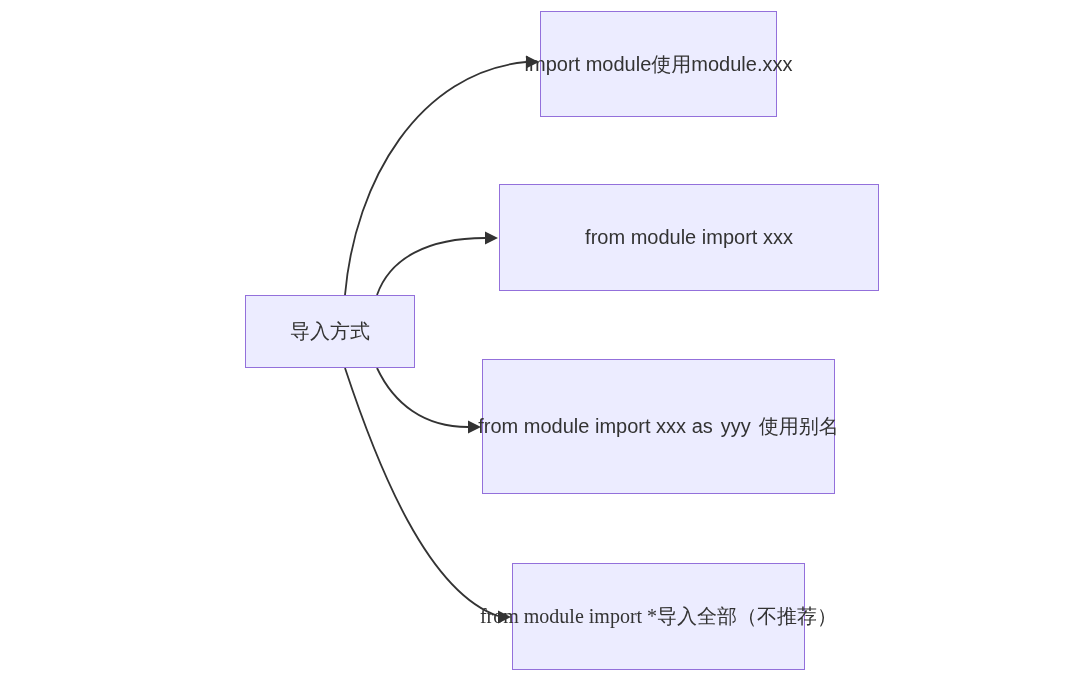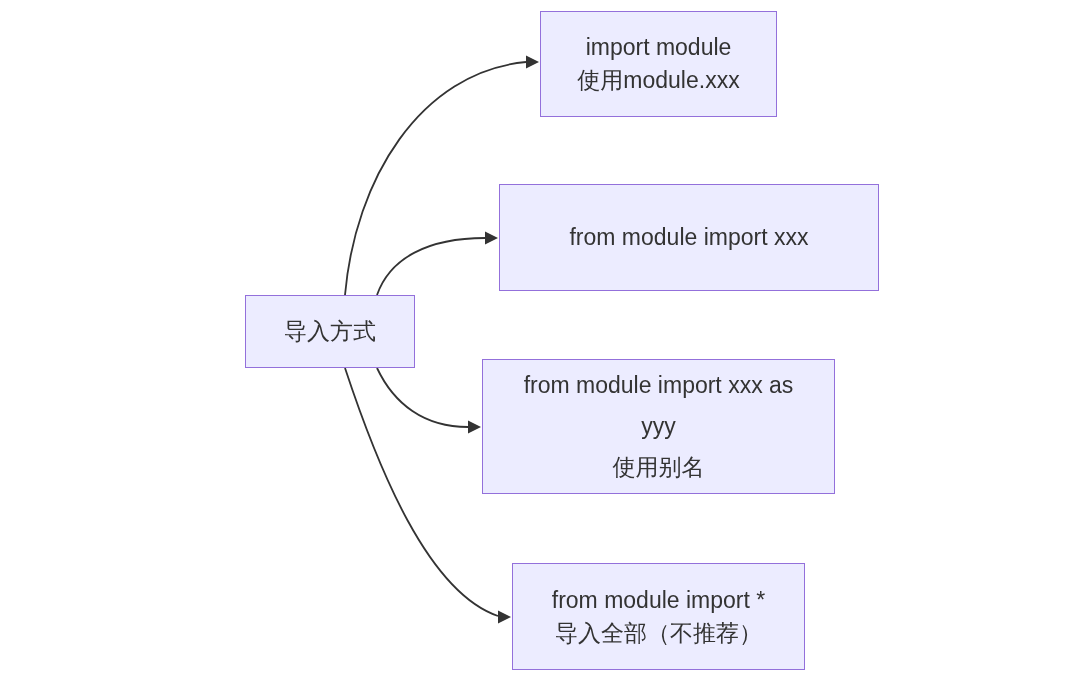--- a/index.html
+++ b/index.html
@@ -14,24 +14,24 @@
     position:absolute; left:0; top:0; width:1080px; height:682px;
   }
   .edges path { fill:none; stroke:#333333; stroke-width:1.8; }
   .edges polygon { fill:#333333; stroke:none; }
   .node {
     position:absolute;
     box-sizing:border-box;
     background:#ECECFF;
     border:1.5px solid #9370DB;
     color:#333333;
-    font-size:23px;
+    font-size:20px;
     line-height:33px;
     display:flex;
-    flex-direction:column;
+    flex-direction:row;
     align-items:center;
     justify-content:center;
     text-align:center;
     white-space:nowrap;
   }
 </style>
 </head>
 <body>
 
 <div class="canvas">
@@ -63,18 +63,18 @@
   <div class="node" style="left:499px; top:184px; width:380px; height:107px;gap:28px;">
     <div>from module import xxx</div>
   </div>
 
   <div class="node" style="left:482px; top:359px; width:353px; height:135px;gap:8px;">
     <div>from module import xxx as</div>
     <div>yyy</div>
     <div>使用别名</div>
   </div>
 
-  <div class="node" style="left:512px; top:563px; width:293px; height:107px;">
+  <div class="node" style="left:512px; top:563px; width:293px; height:107px;font-family:Liberation Serif, serif;">
     <div>from module import *</div>
     <div>导入全部（不推荐）</div>
   </div>
 
 </div>
 
 </body></html>

